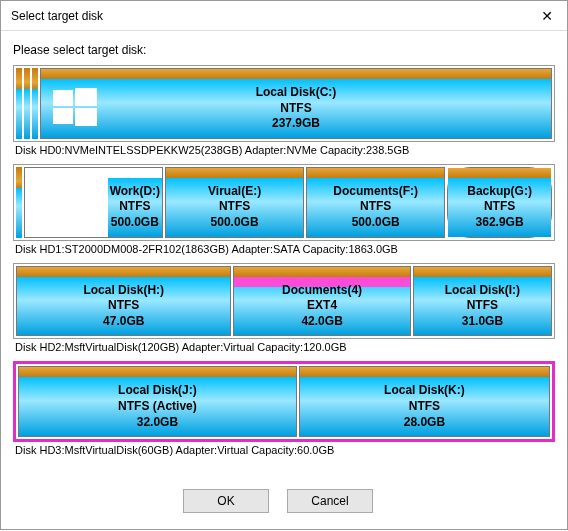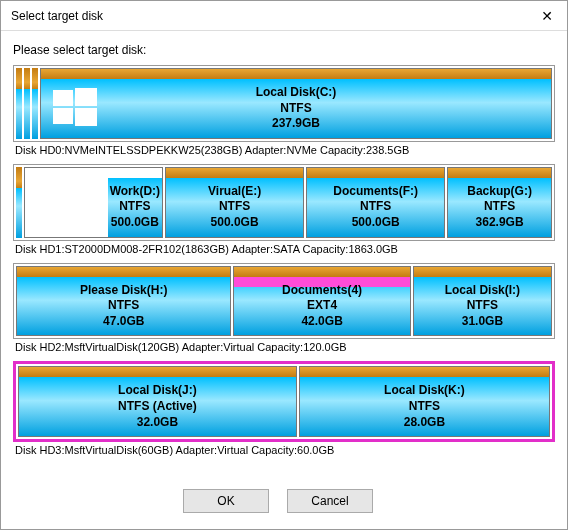--- a/index.html
+++ b/index.html
@@ -69,33 +69,33 @@
             <div class="mid">
               <div class="txt"><b>Virual(E:)</b><br><b>NTFS</b><br><b>500.0GB</b></div>
             </div>
           </div>
           <div class="part" style="flex: 1 1 0%;">
             <div class="cap"></div>
             <div class="mid">
               <div class="txt"><b>Documents(F:)</b><br><b>NTFS</b><br><b>500.0GB</b></div>
             </div>
           </div>
-          <div class="part" style="flex: 0.75 1 0%;">
+          <div class="part" style="flex: 0.75 1 0%; border-radius: 23px;">
             <div class="cap"></div>
             <div class="mid">
               <div class="txt"><b>Backup(G:)</b><br><b>NTFS</b><br><b>362.9GB</b></div>
             </div>
           </div>
         </div>
         <div class="info">Disk HD1:ST2000DM008-2FR102(1863GB)  Adapter:SATA  Capacity:1863.0GB</div>
         <div class="group">
           <div class="part" style="flex: 1.4 1 0%;">
             <div class="cap"></div>
             <div class="mid">
-              <div class="txt"><b>Please Disk(H:)</b><br><b>NTFS</b><br><b>47.0GB</b></div>
+              <div class="txt"><b>Local Disk(H:)</b><br><b>NTFS</b><br><b>47.0GB</b></div>
             </div>
           </div>
           <div class="part" style="flex: 1.15 1 0%;">
             <div class="cap"></div>
             <div class="mid ext4top">
               <div class="txt"><b>Documents(4)</b><br><b>EXT4</b><br><b>42.0GB</b></div>
             </div>
           </div>
           <div class="part" style="flex: 0.9 1 0%;">
             <div class="cap"></div>

